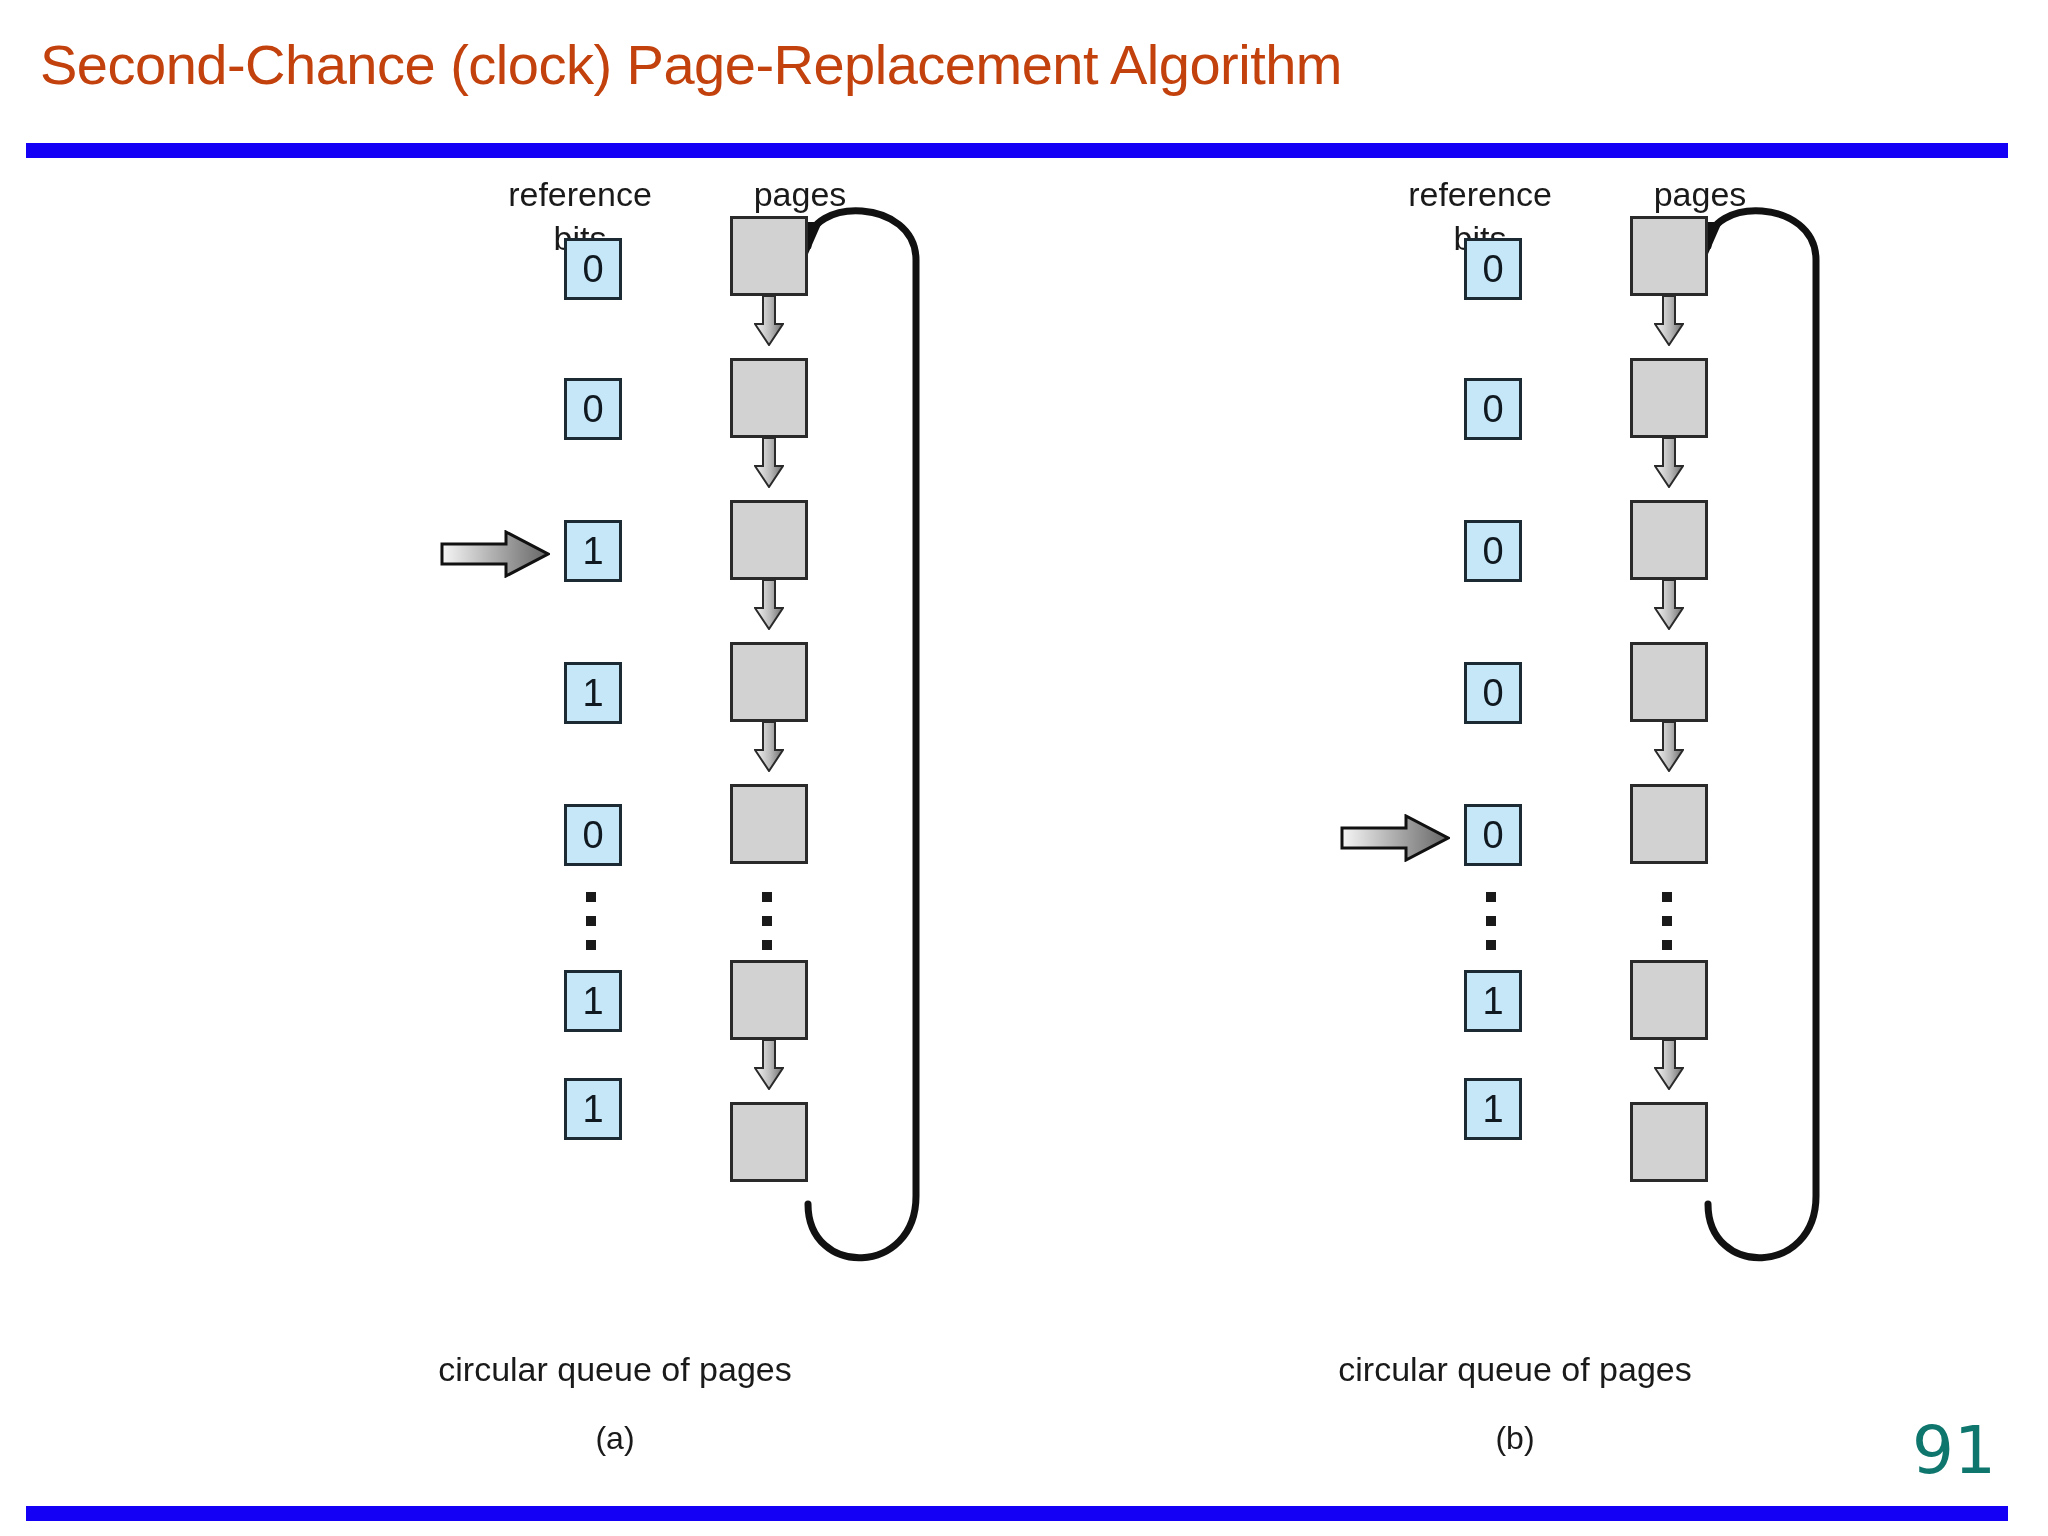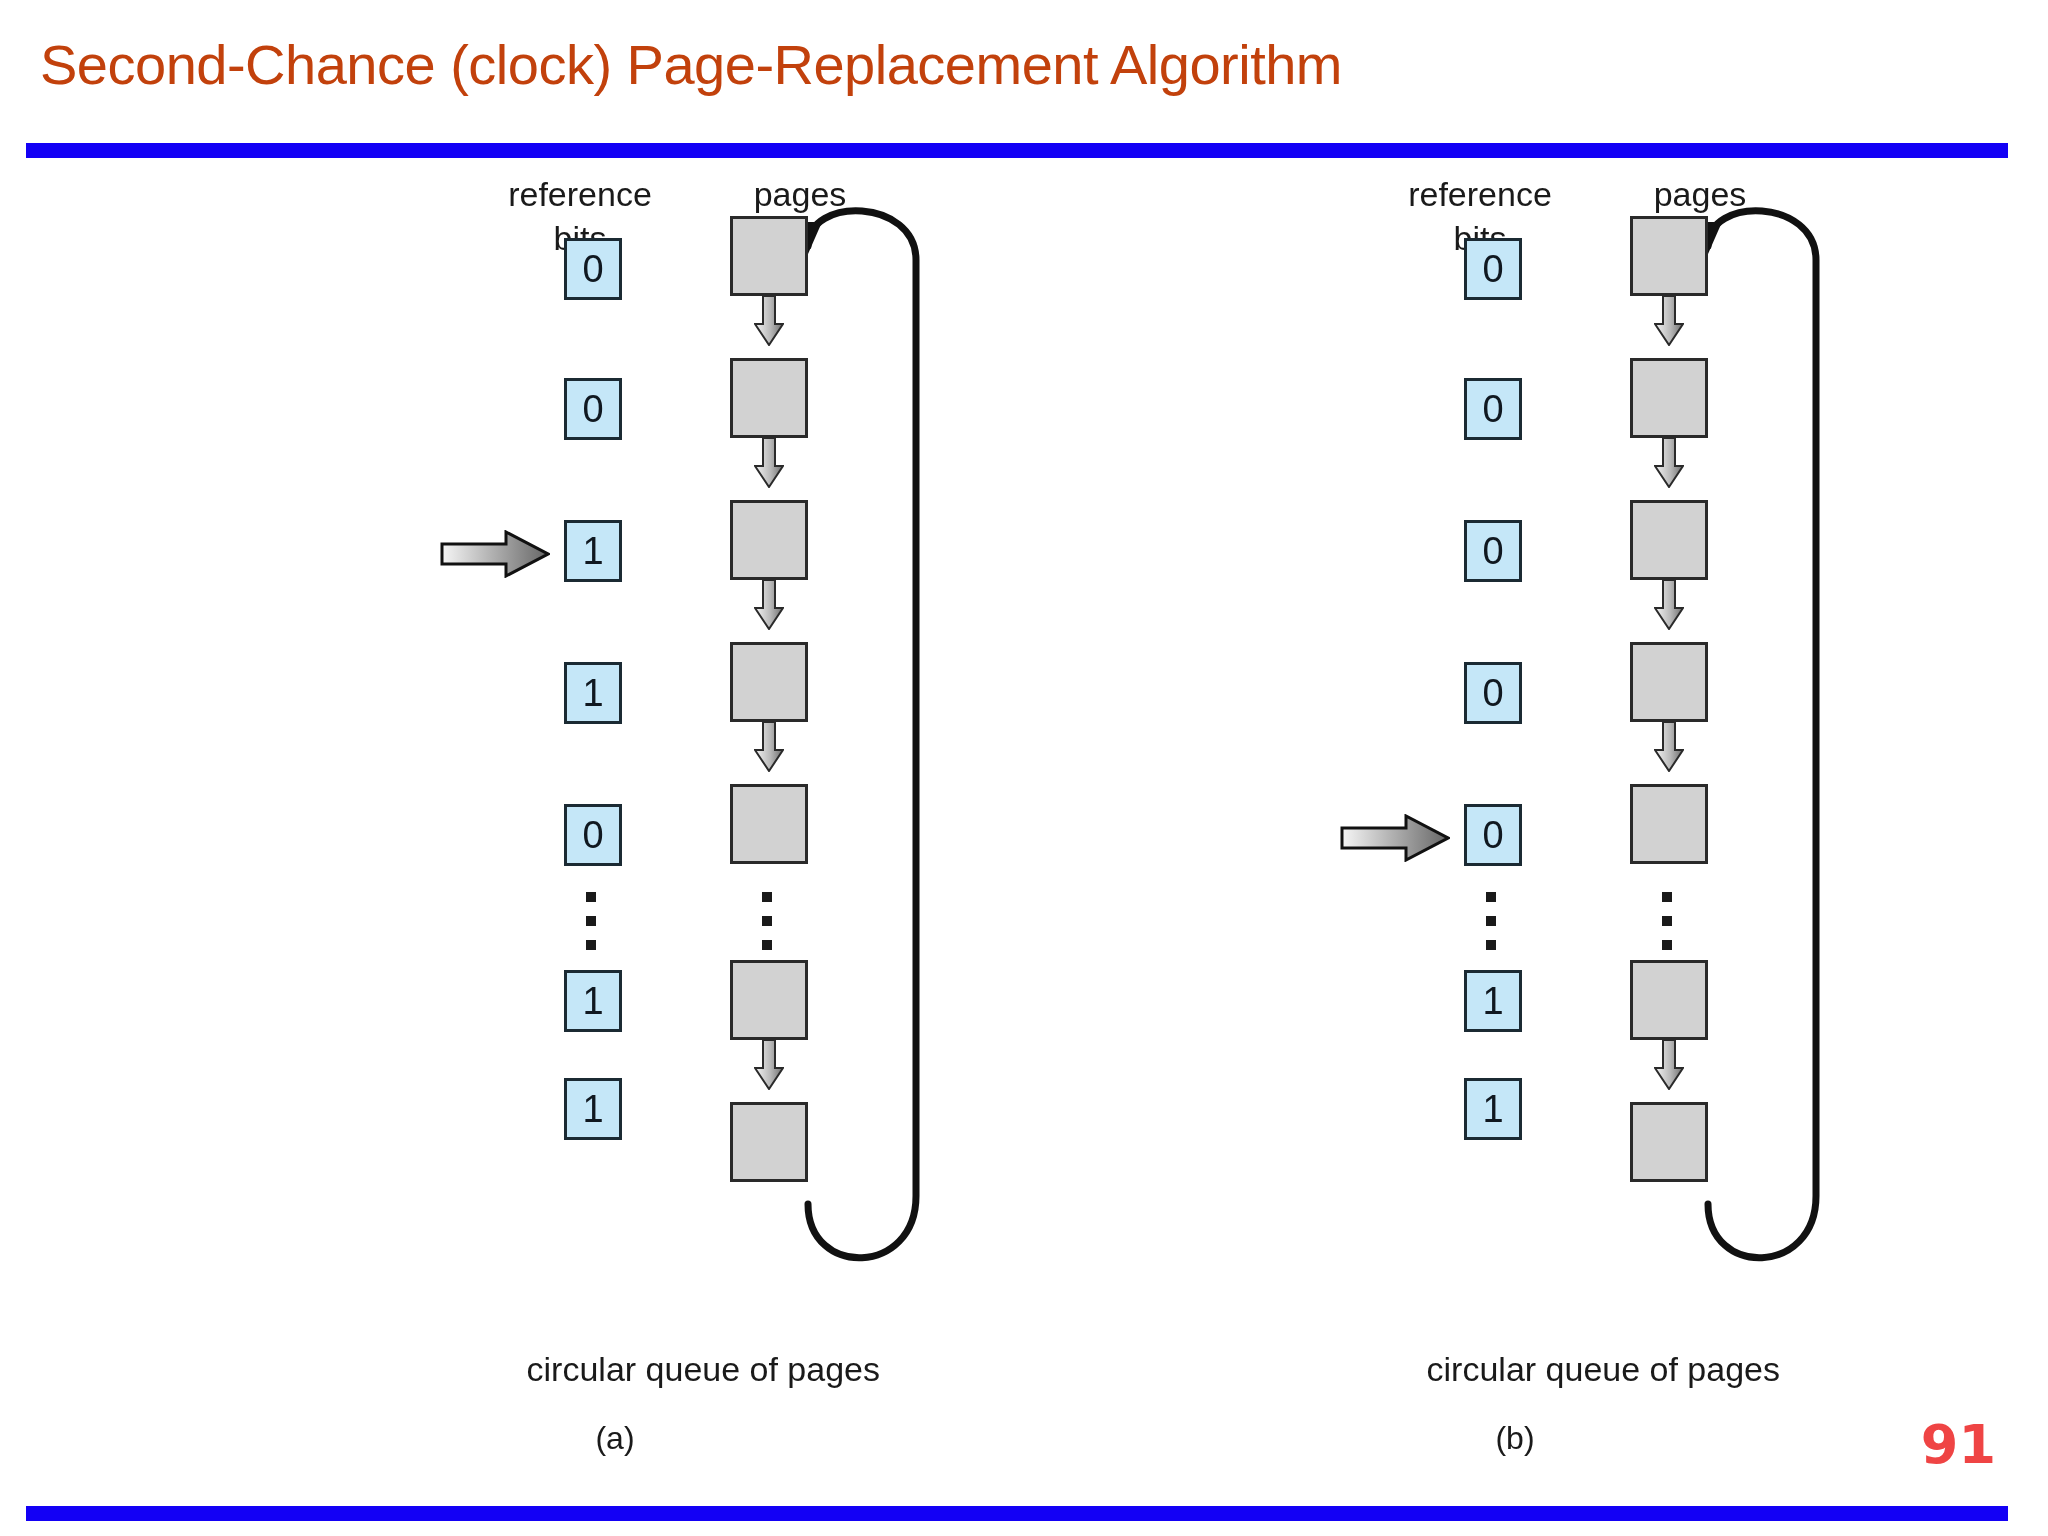--- a/index.html
+++ b/index.html
@@ -40,25 +40,24 @@
     background: #1300f5;
   }
   #rule-top  { top: 143px; }
   #rule-bottom { top: 1506px; }
 
   
   #page-number {
     position: absolute;
     right: 52px;
     top: 1418px;
-    font-size: 54px;
-    color: #ef4444;
+    font-size: 66px;
+    color: #0f766e;
     font-family: "DejaVu Sans", sans-serif;
     line-height: 1;
-    font-weight: bold;
   }
 
   
   .panel {
     position: absolute;
     top: 170px;
     width: 760px;
     height: 1260px;
   }
   #panel-a { left: 230px; }
@@ -151,21 +150,21 @@
     white-space: pre-line;
     width: 160px;
   }
 
   
   .queue-caption {
     position: absolute;
     top: 1180px;
     left: 120px;
     width: 530px;
-    text-align: right;
+    text-align: center;
     font-size: 34px;
     color: #1a1a1a;
   }
   .panel-letter {
     position: absolute;
     top: 1250px;
     left: 120px;
     width: 530px;
     text-align: center;
     font-size: 32px;

